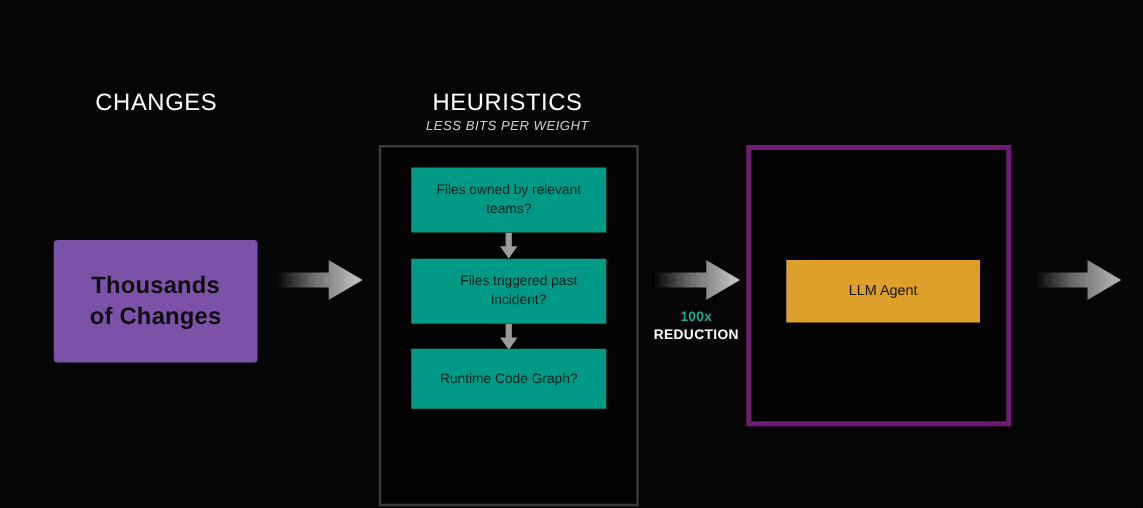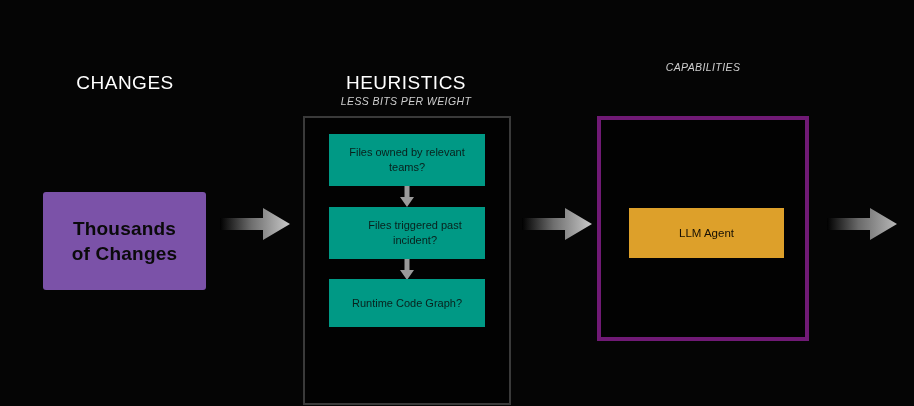--- a/index.html
+++ b/index.html
@@ -186,21 +186,20 @@
   <div class="col-head" id="head-changes">
     <div class="col-title">CHANGES</div>
   </div>
 
   <div class="col-head" id="head-heuristics">
     <div class="col-title">HEURISTICS</div>
     <div class="col-sub">LESS BITS PER WEIGHT</div>
   </div>
 
   <div class="col-head" id="head-reasoning">
-    <div class="col-sub">CAPABILITIES</div>
   </div>
 
   <div id="changes-box">
     <div class="label">
       <span>Thousands</span><br>
       <span>of Changes</span>
     </div>
   </div>
 
   <svg class="big-arrow" id="arrow-1" viewBox="0 0 70 34">
@@ -241,20 +240,24 @@
     <defs>
       <linearGradient id="agrad2" x1="0" y1="0" x2="1" y2="0">
         <stop offset="0%" stop-color="#000000"></stop>
         <stop offset="45%" stop-color="#6e6e6e"></stop>
         <stop offset="100%" stop-color="#cacaca"></stop>
       </linearGradient>
     </defs>
     <path d="M0,11 L43,11 L43,1 L70,17 L43,33 L43,23 L0,23 Z" fill="url(#agrad2)"></path>
   </svg>
 
+  <div id="reduction-caption">
+    <span class="mult">100x</span>
+    <span class="word">REDUCTION</span>
+  </div>
 
   <div class="stage-box" id="reasoning-container">
     <div id="llm-box">
       <div class="label">LLM Agent</div>
     </div>
   </div>
 
   <svg class="big-arrow" id="arrow-3" viewBox="0 0 70 34">
     <defs>
       <linearGradient id="agrad3" x1="0" y1="0" x2="1" y2="0">

